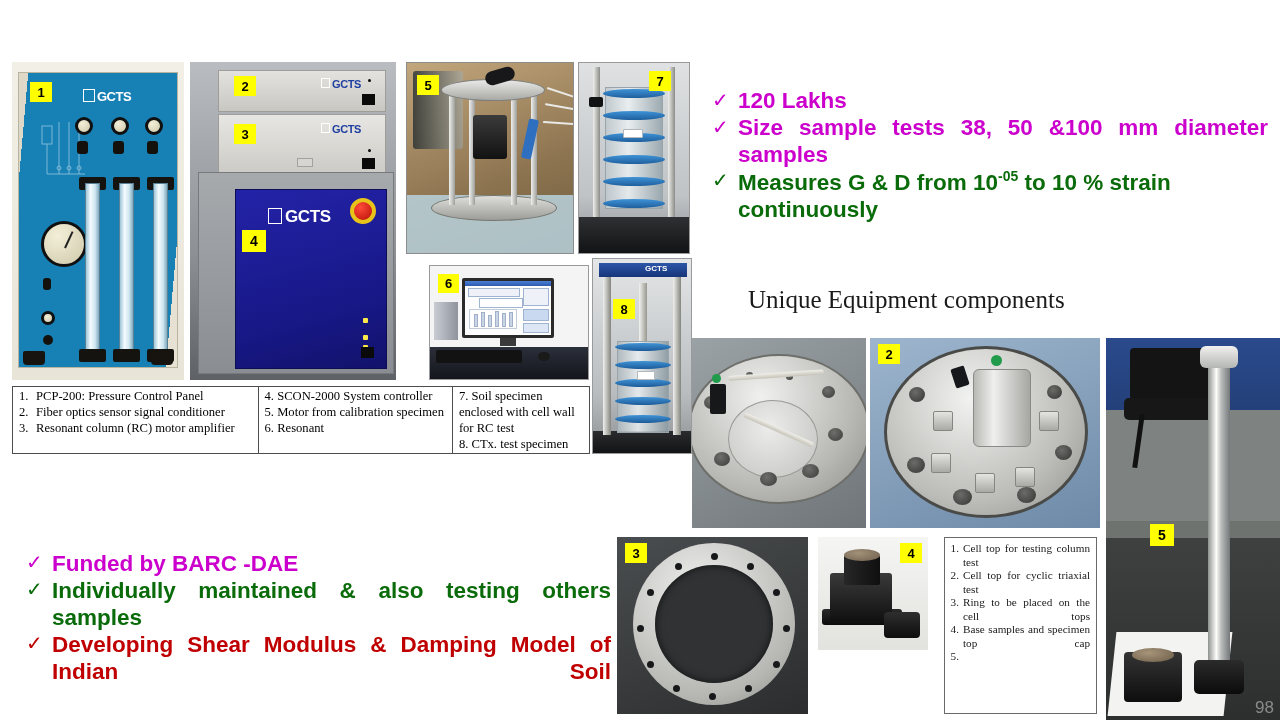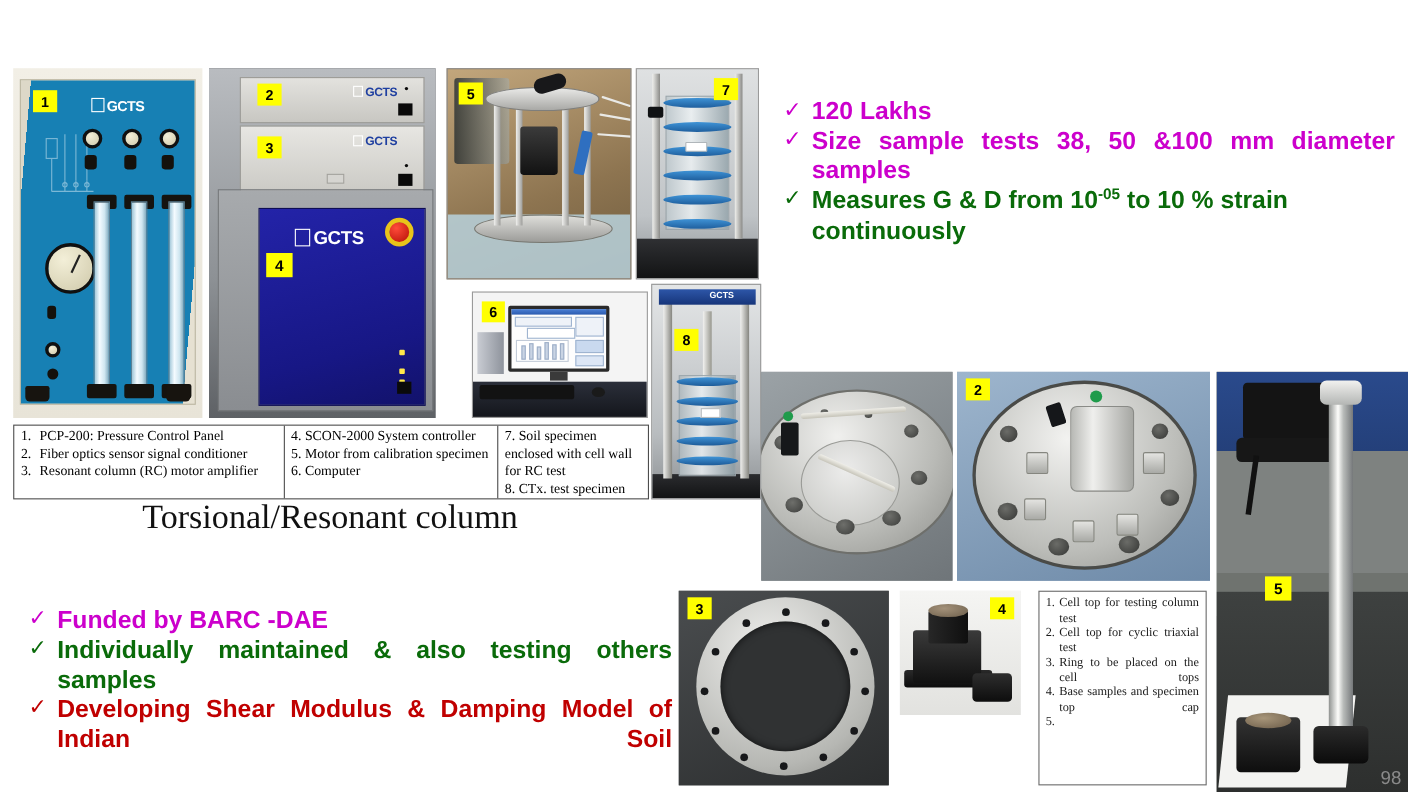--- a/index.html
+++ b/index.html
@@ -432,21 +432,21 @@
           <div>
             <span>4.</span>
             <span>SCON-2000 System controller</span>
           </div>
           <div>
             <span>5.</span>
             <span>Motor from calibration specimen</span>
           </div>
           <div>
             <span>6.</span>
-            <span>Computer</span>
+            <span>Resonant</span>
           </div>
         </td>
         <td class="c3">
           <div>
             <span>7.</span>
             <span>Soil specimen enclosed with cell wall for RC test</span>
           </div>
           <div>
             <span>8.</span>
             <span>CTx. test specimen</span>
@@ -465,20 +465,21 @@
     <div class="blt magenta">
       <span class="tick">✓</span>
       <span class="txt just">Size sample tests 38, 50 &amp;100 mm diameter samples</span>
     </div>
     <div class="blt green">
       <span class="tick">✓</span>
       <span class="txt"><span>Measures G &amp; D from 10</span><sup>-05</sup><span> to 10 % strain continuously</span></span>
     </div>
   </div>
 
+  <div id="unique">Unique Equipment components</div>
 
   <div class="photo" id="pb1">
     <div class="bg"></div>
     <div class="disk">
       <div class="inner"></div>
       <div class="hole" style="left:14px;  top:40px; width:14px; height:13px;"></div>
       <div class="hole" style="left:24px;  top:96px; width:16px; height:14px;"></div>
       <div class="hole" style="left:70px;  top:116px;width:17px; height:14px;"></div>
       <div class="hole" style="left:112px; top:108px;width:17px; height:14px;"></div>
       <div class="hole" style="left:138px; top:72px; width:15px; height:13px;"></div>
@@ -577,21 +578,20 @@
     <div class="paper"></div>
     <div class="ped"></div>
     <div class="pedSoil"></div>
     <div class="shaft"></div>
     <div class="shaftTop"></div>
     <div class="shaftFoot"></div>
     <div class="badge" style="left:44px; top:186px; width:24px; height:22px; font-size:14px;">5</div>
   </div>
 
   <div id="setup-heading">
-    <div>Torsional/Resonant column</div>
   </div>
 
   <div id="bullets-bottom">
     <div class="blt magenta">
       <span class="tick">✓</span>
       <span class="txt">Funded by BARC -DAE</span>
     </div>
     <div class="blt green">
       <span class="tick">✓</span>
       <span class="txt just">Individually maintained &amp; also testing others samples</span>

